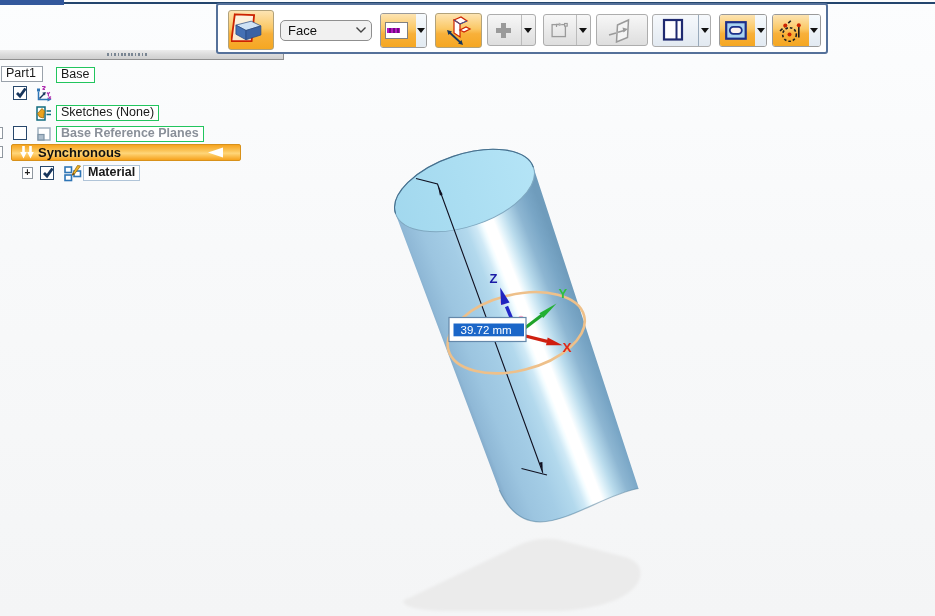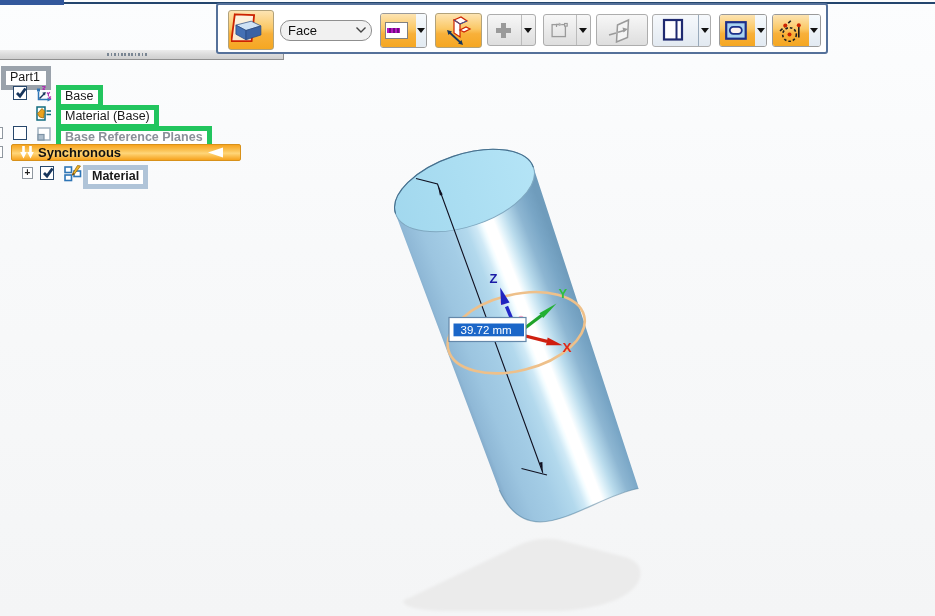--- a/index.html
+++ b/index.html
@@ -93,21 +93,21 @@
   <text x="489.5" y="283" font-size="13" font-weight="bold" fill="#1a1aa6">Z</text>
   <text x="558.5" y="297.5" font-size="13" font-weight="bold" fill="#2fbf3f">Y</text>
   <text x="562.5" y="352" font-size="13.5" font-weight="bold" fill="#e02818">X</text>
 
   <rect x="449" y="317.5" width="77" height="24" fill="#ffffff" stroke="#6488aa" stroke-width="1.2"></rect>
   <rect x="453.5" y="323.5" width="70.5" height="12.8" fill="#1b66c8"></rect>
   <text x="460.5" y="333.8" font-size="11.5" fill="#ffffff">39.72 mm</text>
 </svg>
 
 <style>
-  .lbl{position:absolute;background:#fff;border:5px solid #22c55e;font-size:12.5px;color:#1a1a1a;
+  .lbl{position:absolute;background:#fff;border:1px solid #22c55e;font-size:12.5px;color:#1a1a1a;
        line-height:13.5px;padding:0 4px;white-space:nowrap;}
   .cb{position:absolute;width:14px;height:14px;box-sizing:border-box;background:#fff;border:1.7px solid #27476b;}
   .exp{position:absolute;width:11px;height:12px;box-sizing:border-box;background:#fff;border:1px solid #8f979f;
        font-size:10px;line-height:10px;text-align:center;color:#222;font-weight:bold;}
 </style>
 
 <div class="lbl" style="left:1px;top:66px;border-color:#9aa2ab;padding:0 6px 0 4px;">Part1</div>
 
 <div class="cb" style="left:13px;top:86px;"></div>
 <svg class="abs" style="left:14px;top:84px;" width="14" height="15" viewBox="0 0 14 15">
@@ -116,28 +116,28 @@
 <svg class="abs" style="left:36px;top:85px;" width="17" height="17" viewBox="0 0 17 17">
   <rect x="1" y="3.5" width="3" height="3" fill="#2e75b6"></rect>
   <path d="M2.5 6.5 L2.5 14.5 L12 14.5" stroke="#2e75b6" stroke-width="1.5" fill="none"></path>
   <polygon points="15.5,14.5 11.5,12.4 11.5,16.6" fill="#2e75b6"></polygon>
   <path d="M3.5 13.5 L8 9" stroke="#17365d" stroke-width="1.5"></path>
   <polygon points="9.8,7 6.2,7.8 9,10.6" fill="#17365d"></polygon>
   <path d="M6 1.5 L9.5 1.5 M6.5 4.5 L9 4.5 M6.5 4.5 L9.5 1.8" stroke="#b030b0" stroke-width="1.2" fill="none"></path>
   <path d="M11 7.5 L12.3 9 L13.8 7.2 M12.4 9 L12.4 11" stroke="#b030b0" stroke-width="1.2" fill="none"></path>
   <path d="M12.5 11.5 L15 13.8 M15 11.5 L12.5 13.8" stroke="#b030b0" stroke-width="1.1" fill="none"></path>
 </svg>
-<div class="lbl" style="left:56px;top:85px;">Base</div>
+<div class="lbl" style="left:56px;top:67px;">Base</div>
 
 <svg class="abs" style="left:36px;top:104.5px;" width="16" height="17" viewBox="0 0 16 17">
   <rect x="1" y="2" width="8" height="13" fill="#fff" stroke="#0f6b7e" stroke-width="1.5"></rect>
   <polygon points="1.5,8.5 6,3.5 8.5,6 7.5,13 3.5,12" fill="#eaa31e" stroke="#9a6a08" stroke-width="0.8"></polygon>
   <path d="M10.5 6 L15 6 M10.5 9.5 L15 9.5" stroke="#0f6b7e" stroke-width="1.6"></path>
 </svg>
-<div class="lbl" style="left:56px;top:105px;">Material (Base)</div>
+<div class="lbl" style="left:56px;top:105px;">Sketches (None)</div>
 
 <div class="exp" style="left:-8px;top:127px;">&nbsp;</div>
 <div class="cb" style="left:13px;top:126px;"></div>
 <svg class="abs" style="left:36px;top:126px;" width="16" height="16" viewBox="0 0 16 16">
   <rect x="2" y="2" width="12" height="12" fill="#fff" stroke="#9fb0bf" stroke-width="1.5"></rect>
   <rect x="2" y="8.5" width="6" height="5.5" fill="#aebecc" stroke="#7e93a5" stroke-width="1.2"></rect>
 </svg>
 <div class="lbl" style="left:56px;top:126px;color:#8a9099;font-weight:bold;">Base Reference Planes</div>
 
 <div class="exp" style="left:-8px;top:146px;">&nbsp;</div>
@@ -178,21 +178,21 @@
 
 <div class="btn orange" style="left:228px;top:9.5px;width:45.5px;height:40px;"></div>
 <svg class="abs" style="left:231px;top:12px;" width="40" height="35" viewBox="0 0 40 35">
   <polygon points="3.8,2.3 23.1,3.1 20.6,29.2 0.4,29" fill="#fdf6ec" fill-opacity="0.85" stroke="#cc2200" stroke-width="1.8"></polygon>
   <polygon points="4.9,13.1 20.2,9.2 29.9,13.9 15,18.5" fill="#cfe2f5" stroke="#26477e" stroke-width="0.7"></polygon>
   <polygon points="4.9,13.1 15,18.5 15,27.8 4.9,22.2" fill="#4470b4" stroke="#26477e" stroke-width="0.7"></polygon>
   <polygon points="15,18.5 29.9,13.9 29.9,23 15,27.8" fill="#3a62a4" stroke="#26477e" stroke-width="0.7"></polygon>
 </svg>
 
 <div class="abs" style="left:280px;top:19.5px;width:92px;height:21px;box-sizing:border-box;
-     background:#f1f1f1;border:1px solid #8f8f8f;border-radius:10px;
+     background:#f1f1f1;border:1px solid #8f8f8f;border-radius:5px;
      font-size:13px;color:#111;line-height:19px;padding-left:7px;">Face</div>
 <svg class="abs" style="left:355px;top:26px;" width="12" height="8" viewBox="0 0 12 8">
   <path d="M1.5 1.5 L6 6 L10.5 1.5" stroke="#444" stroke-width="1.4" fill="none"></path>
 </svg>
 
 <div class="btn" style="left:380px;top:13px;width:47px;height:34.5px;border:1px solid #9a9a9a;overflow:hidden;">
   <div style="position:absolute;left:0;top:0;width:35px;height:100%;
        background:linear-gradient(#fde4b2,#fbc865 45%,#f8b03a 60%,#f5a722);"></div>
   <div style="position:absolute;left:35px;top:0;right:0;height:100%;
        background:linear-gradient(#f6fafd,#e2eaf2);"></div>

